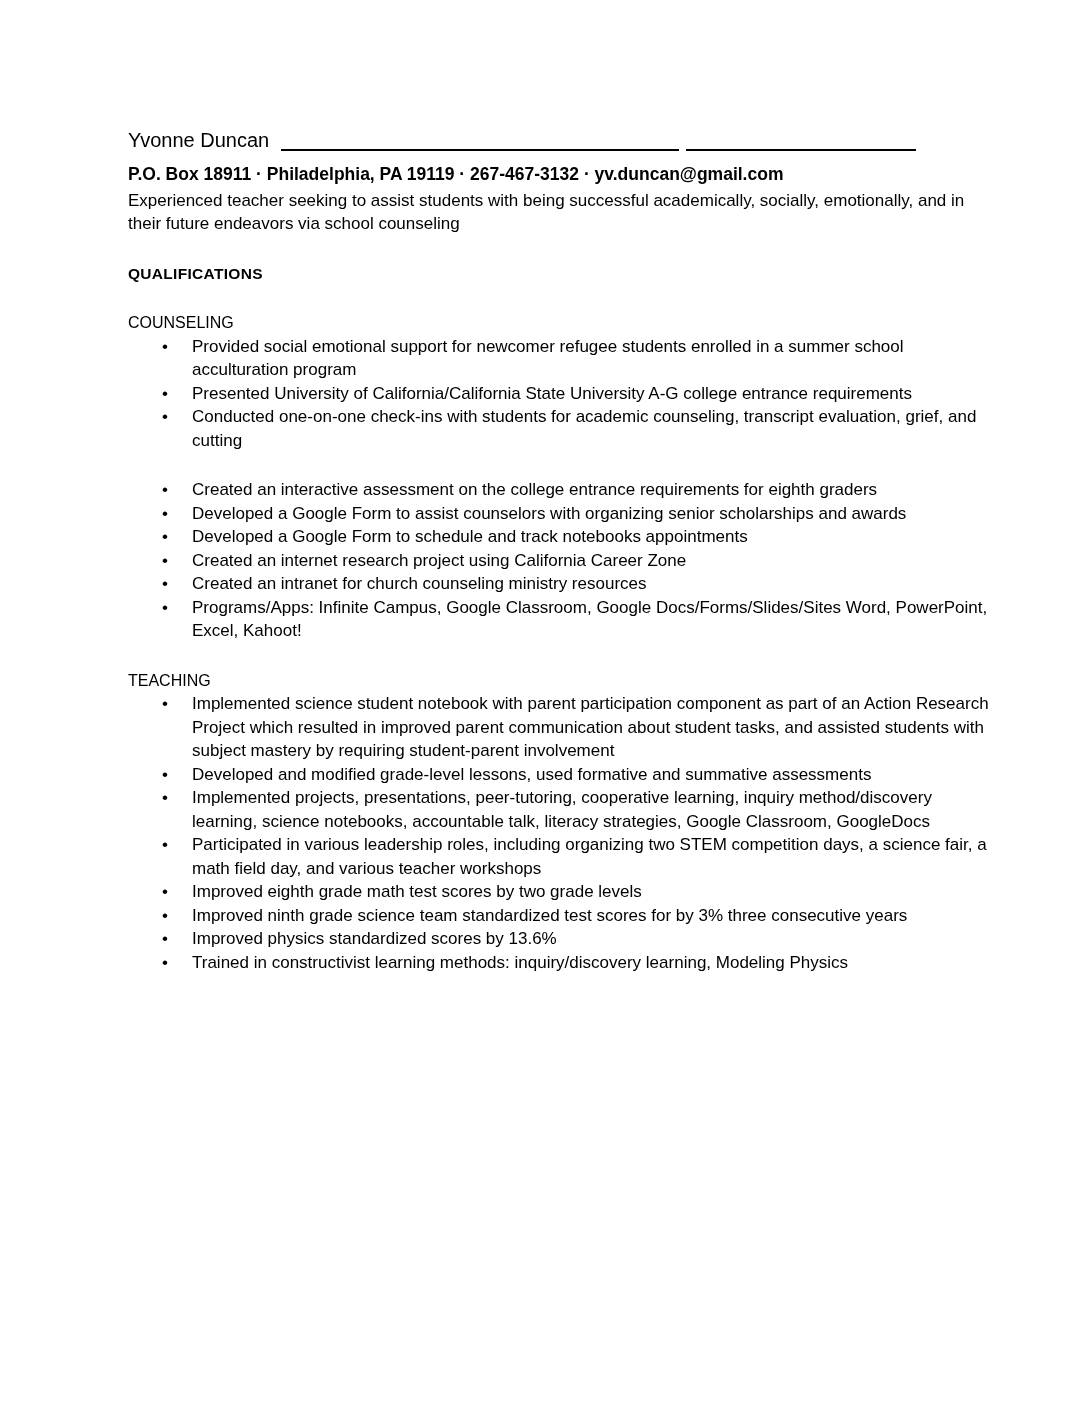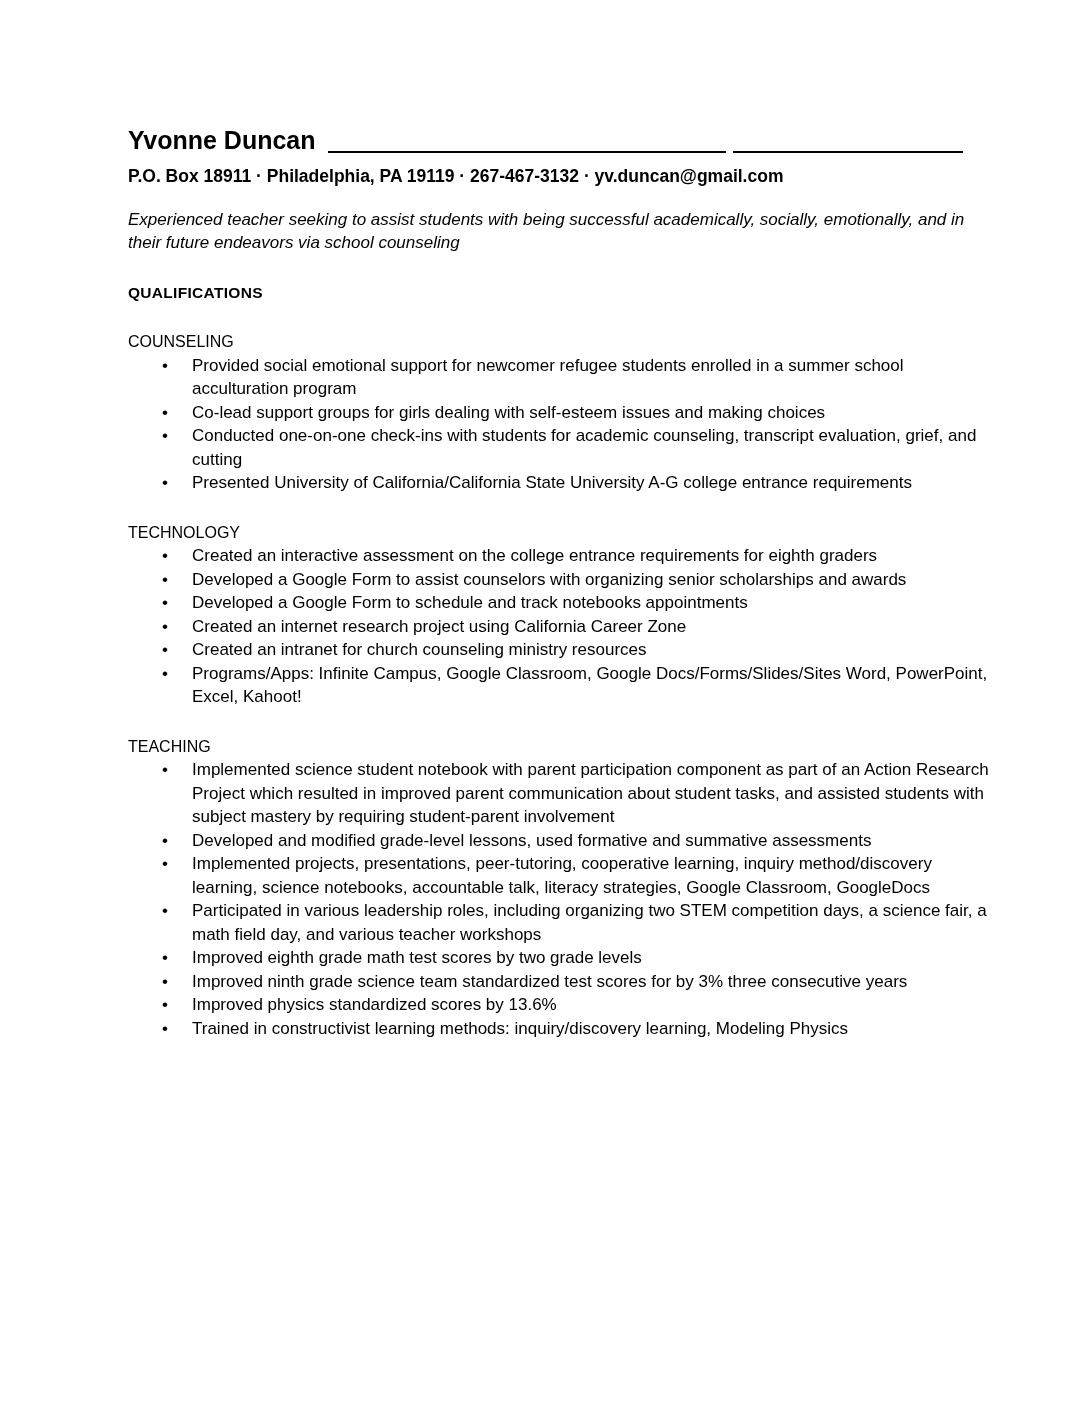--- a/index.html
+++ b/index.html
@@ -18,40 +18,39 @@
     line-height: 23.5px;
     box-sizing: border-box;
     padding: 128px 96px 0 128px;
     overflow: hidden;
   }
   .name-line {
     white-space: nowrap;
     line-height: 24px;
   }
   .name {
-    font-weight: bold;
-    font-size: 25px;
+    font-weight: normal;
+    font-size: 20px;
   }
   .uline {
     display: inline-block;
     height: 1px;
     border-bottom: 2px solid #000;
     vertical-align: -4px;
   }
   .uline.seg1 { width: 398px; margin-left: 12px; }
   .uline.seg2 { width: 230px; margin-left: 7px; }
   .contact {
     font-weight: bold;
     font-size: 17.5px;
     margin-top: 9px;
     line-height: 23.5px;
   }
   .summary {
-    margin-top: 19px;
-    font-style: italic;
+    margin-top: 2px;
   }
   .quals-title {
     text-align: left;
     font-weight: bold;
     font-size: 15.5px;
     letter-spacing: 0.3px;
     margin-top: 26px;
   }
   .qual-section {
     margin-top: 26px;
@@ -84,27 +83,25 @@
     <span class="name">Yvonne Duncan</span><span class="uline seg1"></span><span class="uline seg2"></span>
   </div>
   <div class="contact">P.O. Box 18911 · Philadelphia, PA 19119 · 267-467-3132 · yv.duncan@gmail.com</div>
   <div class="summary">Experienced teacher seeking to assist students with being successful academically, socially, emotionally, and in their future endeavors via school counseling</div>
   <div class="quals-title">QUALIFICATIONS</div>
   <div id="sections">
       <section class="qual-section">
         <div class="section-title">COUNSELING</div>
         <ul class="bullets">
           <li>Provided social emotional support for newcomer refugee students enrolled in a summer school acculturation program</li>
-          <li>Co-lead support groups for girls dealing with self-esteem issues and making choices</li>
+          <li>Presented University of California/California State University A-G college entrance requirements</li>
           <li>Conducted one-on-one check-ins with students for academic counseling, transcript evaluation, grief, and cutting</li>
-          <li>Presented University of California/California State University A-G college entrance requirements</li>
         </ul>
       </section>
       <section class="qual-section">
-        <div class="section-title">TECHNOLOGY</div>
         <ul class="bullets">
           <li>Created an interactive assessment on the college entrance requirements for eighth graders</li>
           <li>Developed a Google Form to assist counselors with organizing senior scholarships and awards</li>
           <li>Developed a Google Form to schedule and track notebooks appointments</li>
           <li>Created an internet research project using California Career Zone</li>
           <li>Created an intranet for church counseling ministry resources</li>
           <li>Programs/Apps: Infinite Campus, Google Classroom, Google Docs/Forms/Slides/Sites Word, PowerPoint, Excel, Kahoot!</li>
         </ul>
       </section>
       <section class="qual-section">

